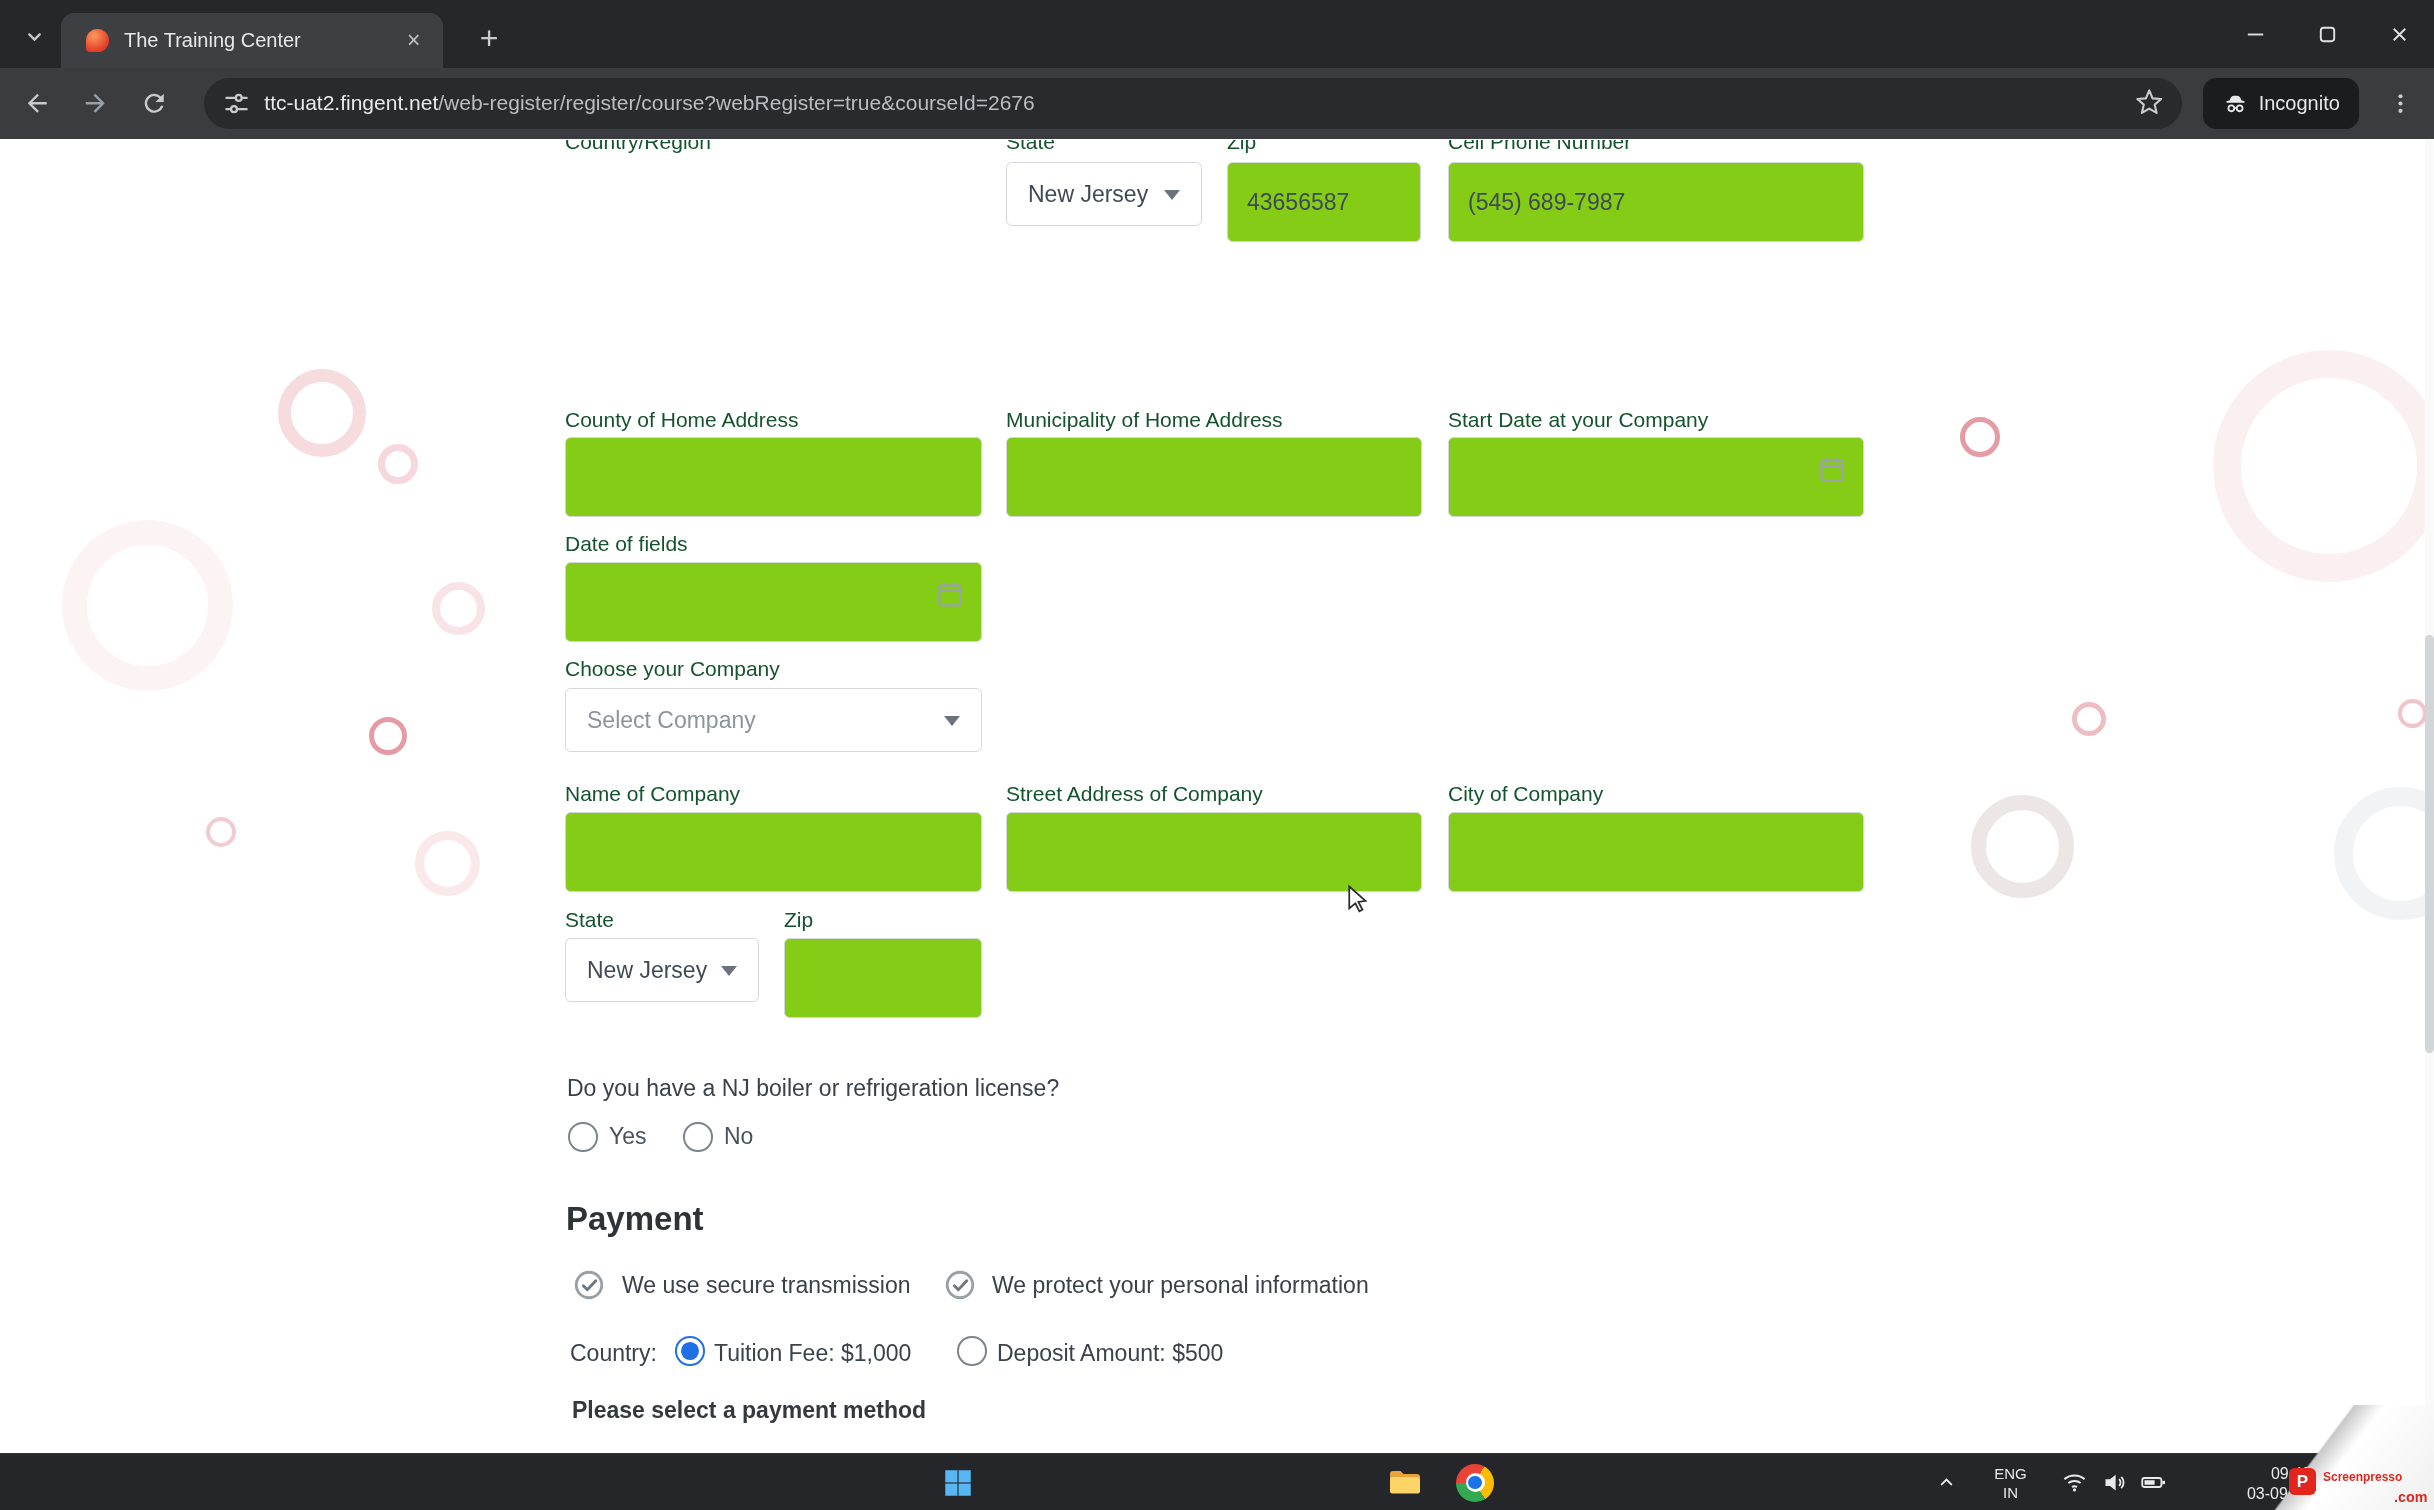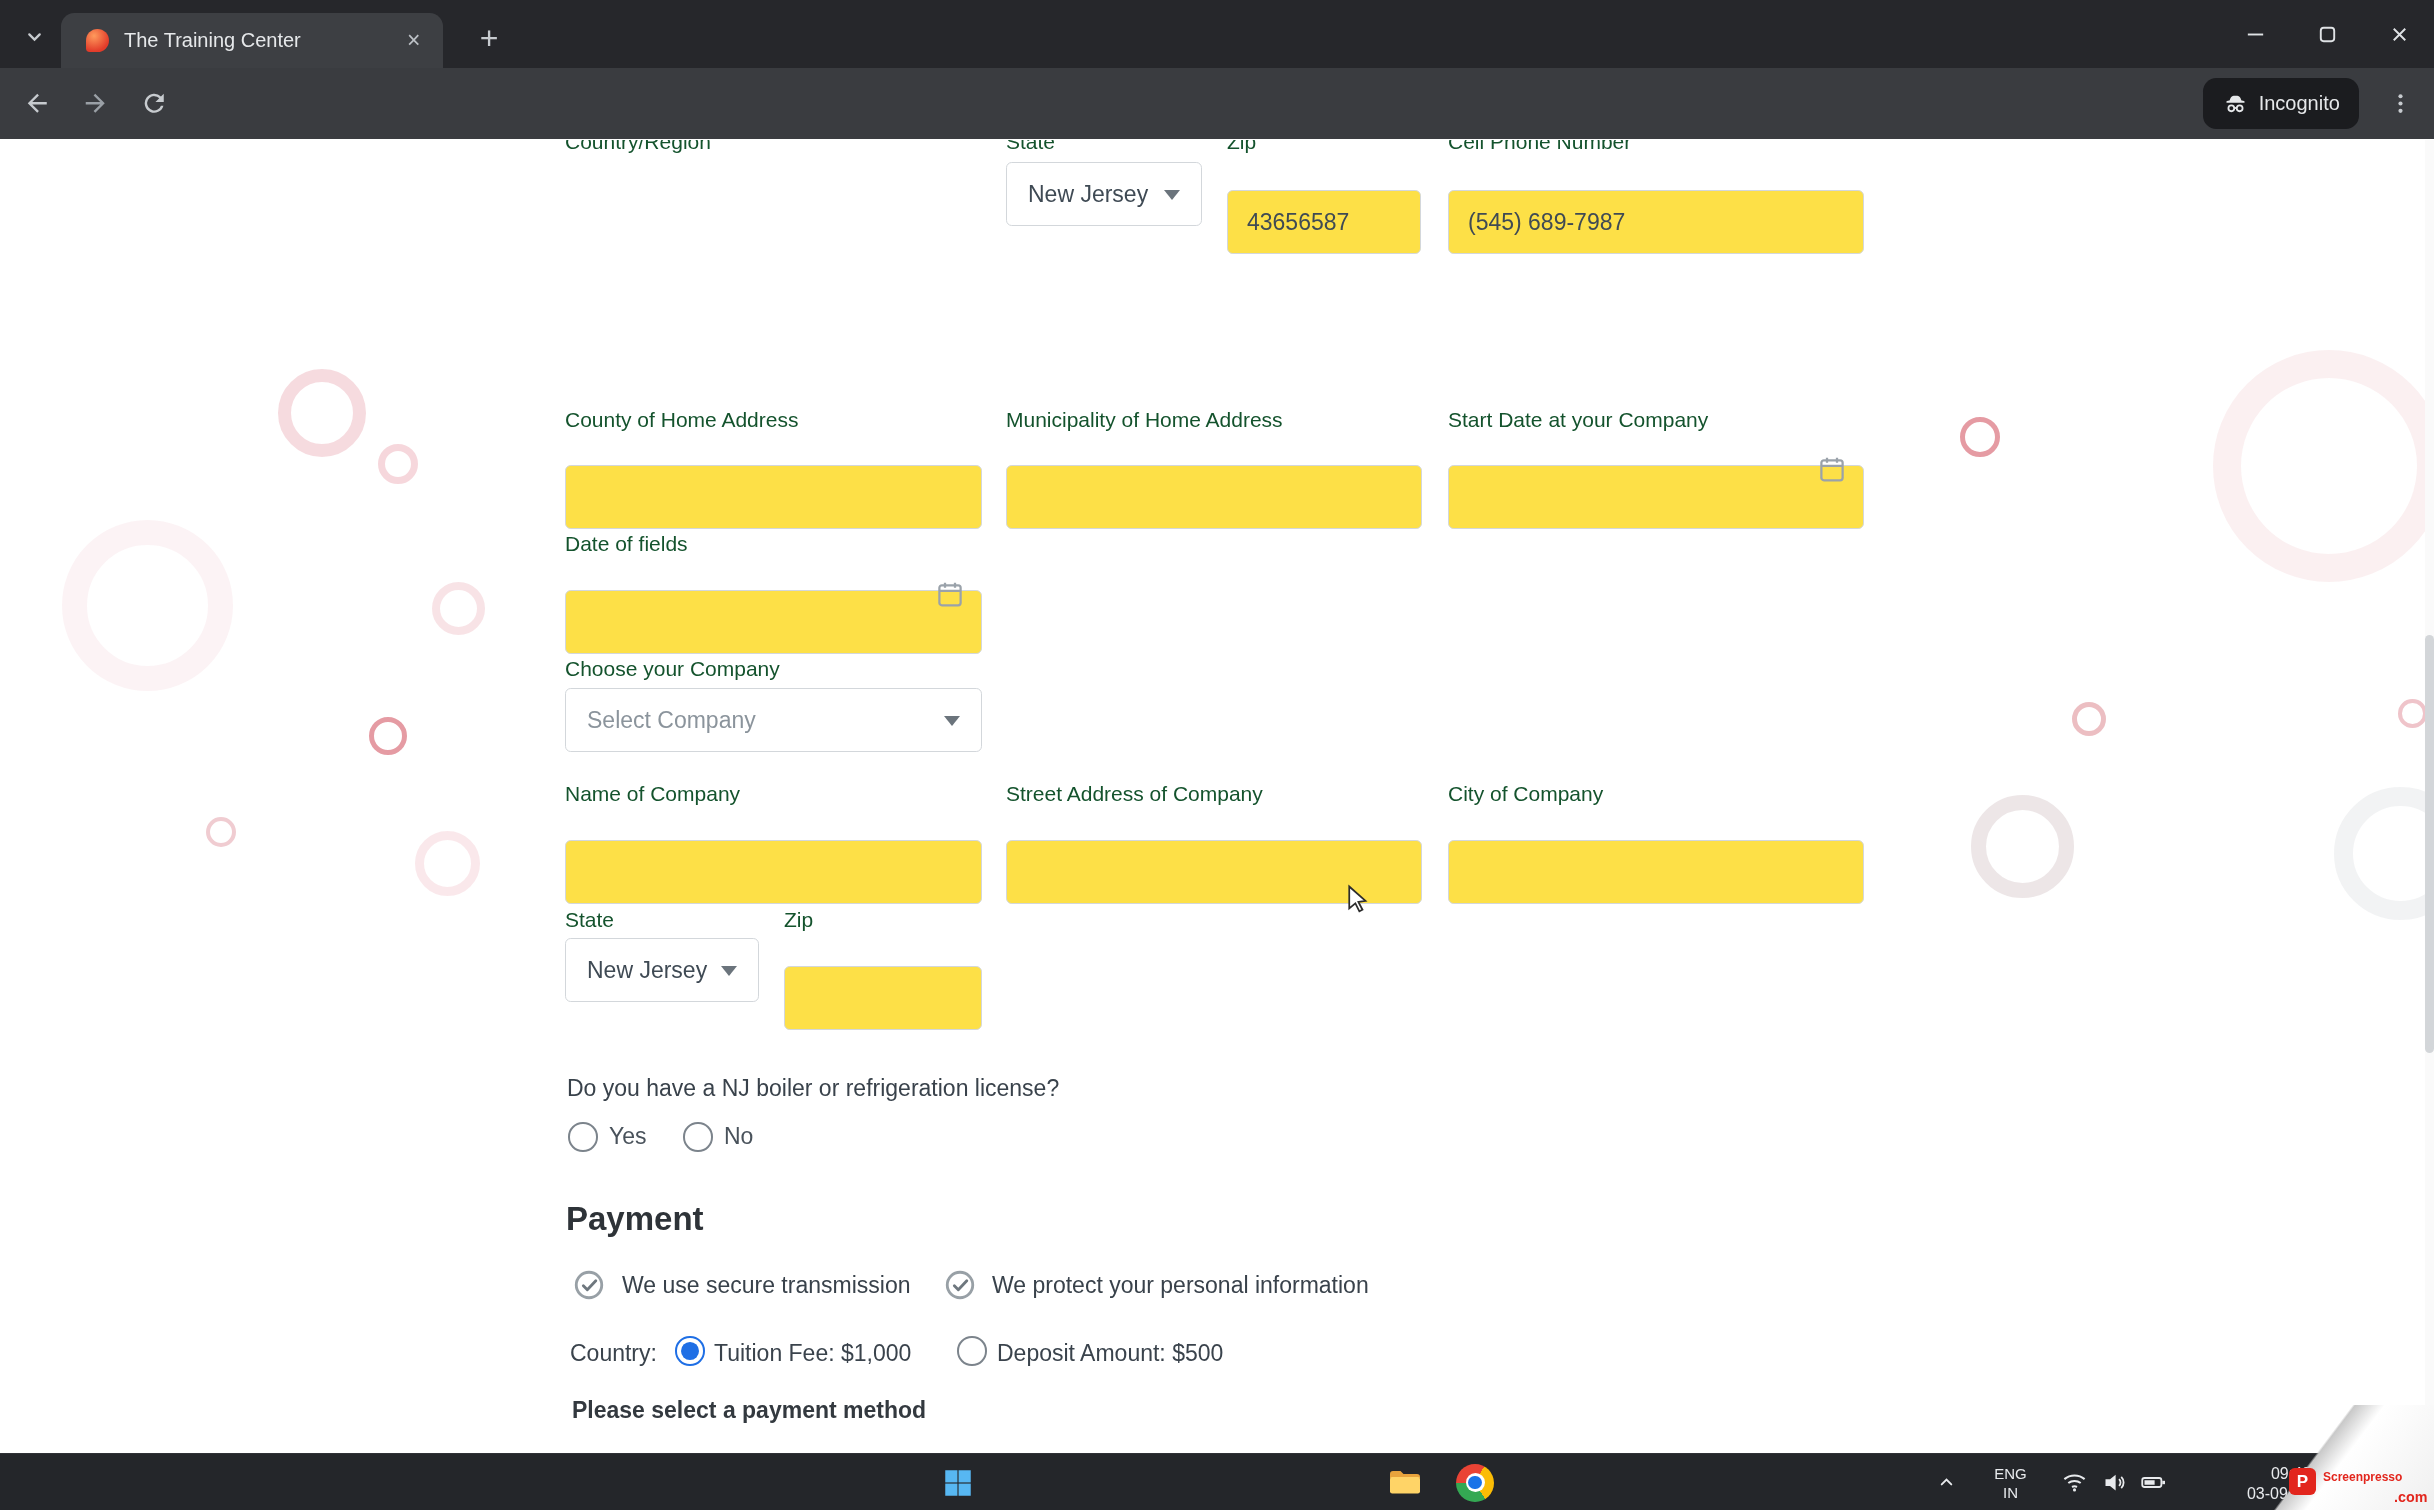--- a/index.html
+++ b/index.html
@@ -27,21 +27,21 @@
   .staricon { margin-right:17px; width:30px; height:30px; flex:0 0 auto; }
   .incogbadge { position:absolute; left:2203px; top:9.5px; width:156px; height:51px; background:#1b1c1f; border-radius:13.3px; display:flex; align-items:center; justify-content:center; gap:9.5px; }
   .incogbadge span { color:#e6e8ea; font-size:20px; }
   .menudots { position:absolute; left:2376px; top:10.5px; width:49px; height:49px; display:flex; align-items:center; justify-content:center; }
 
   
   .page { position:absolute; left:0; top:140px; width:2435px; height:1313px; background:#fff; overflow:hidden; }
   .ring { position:absolute; border-style:solid; border-radius:50%; }
 
   .field-label { position:absolute; font-size:21px; color:#14532d; white-space:nowrap; }
-  .tin { position:absolute; height:64px; background:#fde047; border:1.9px solid #d3d7db; border-radius:5.7px; font-size:23px; color:#3f4a54; padding:0 19px; font-family:inherit; outline:none;margin-top:28px; }
+  .tin { position:absolute; height:80px; background:#84cc16; border:1.9px solid #d3d7db; border-radius:5.7px; font-size:23px; color:#3f4a54; padding:0 19px; font-family:inherit; outline:none; }
   .dd { position:absolute; height:64px; background:#fff; border:1.9px solid #d3d7db; border-radius:5.7px; display:flex; align-items:center; padding:0 44px 0 21px; }
   .dd .val { font-size:23px; color:#3f4a54; white-space:nowrap; }
   .dd.placeholder .val { color:#8b949c; }
   .caret { position:absolute; right:21px; top:50%; margin-top:-3.8px; width:0; height:0; border-left:8.6px solid transparent; border-right:8.6px solid transparent; border-top:10.5px solid #6b747c; }
   .calicon { position:absolute; right:17px; top:50%; margin-top:-15px; width:30px; height:30px; }
 
   .nj-title { position:absolute; font-size:24px; color:#35393d; }
   .nj-title b { font-weight:700; }
   .nj-sub { font-weight:400; font-size:22px; color:#44484c; }
 
@@ -126,20 +126,35 @@
     </div>
     <div class="navbtn" style="left:71px">
       <svg width="28.5" height="28.5" viewBox="0 0 24 24">
           <path d="M4 11h12.2l-5.6-5.6L12 4l8 8-8 8-1.4-1.4 5.6-5.6H4z" fill="#9aa0a6"></path>
         </svg>
     </div>
     <div class="navbtn" style="left:130px">
       <svg width="28.5" height="28.5" viewBox="0 0 24 24">
           <path d="M17.65 6.35A8 8 0 1 0 19.73 14h-2.08A6 6 0 1 1 12 6c1.66 0 3.14.69 4.22 1.78L13 11h7V4z" fill="#c7cbcf"></path>
         </svg>
+    </div>
+    <div class="omnibox">
+      <div class="siteinfo">
+        <svg width="27" height="27" viewBox="0 0 24 24">
+            <path d="M3 7h8M17.5 7H21M3 17h3.5M13 17h8" stroke="#c7cbcf" stroke-width="2" stroke-linecap="round"></path>
+            <circle cx="14" cy="7" r="2.6" fill="none" stroke="#c7cbcf" stroke-width="2"></circle>
+            <circle cx="9.8" cy="17" r="2.6" fill="none" stroke="#c7cbcf" stroke-width="2"></circle>
+          </svg>
+      </div>
+      <div class="urltext"><span class="urlhost">ttc-uat2.fingent.net</span><span class="urlpath">/web-register/register/course?webRegister=true&amp;courseId=2676</span></div>
+      <div class="staricon">
+        <svg width="28.5" height="28.5" viewBox="0 0 24 24">
+            <path d="M12 17.3l6.2 3.7-1.6-7 5.4-4.7-7.2-.6L12 2 9.2 8.7 2 9.3l5.4 4.7-1.6 7z" fill="none" stroke="#c7cbcf" stroke-width="1.8" stroke-linejoin="round"></path>
+          </svg>
+      </div>
     </div>
     <div class="incogbadge">
       <svg width="27" height="27" viewBox="0 0 24 24">
           <path d="M12 5c2.6 0 3.7.5 4.4 2l.9 2.4c1 .1 1.9.3 2.7.6v1.4H4v-1.4c.8-.3 1.7-.5 2.7-.6L7.6 7C8.3 5.5 9.4 5 12 5z" fill="#e6e8ea"></path>
           <circle cx="8.3" cy="16.3" r="2.6" fill="none" stroke="#e6e8ea" stroke-width="1.6"></circle>
           <circle cx="15.7" cy="16.3" r="2.6" fill="none" stroke="#e6e8ea" stroke-width="1.6"></circle>
           <path d="M10.9 16h2.2" stroke="#e6e8ea" stroke-width="1.6"></path>
         </svg>
       <span>Incognito</span>
     </div>

